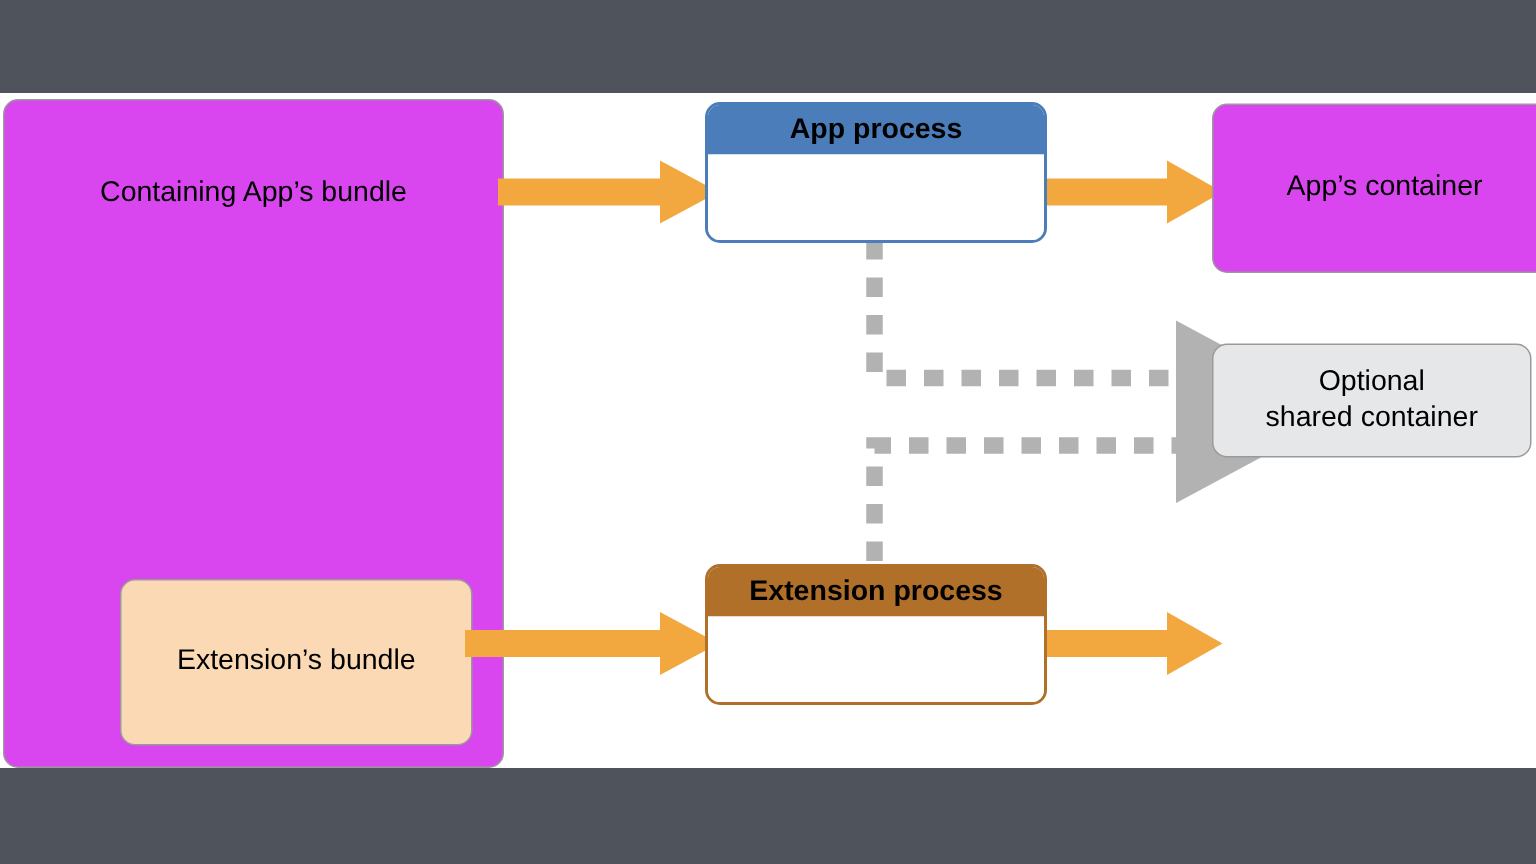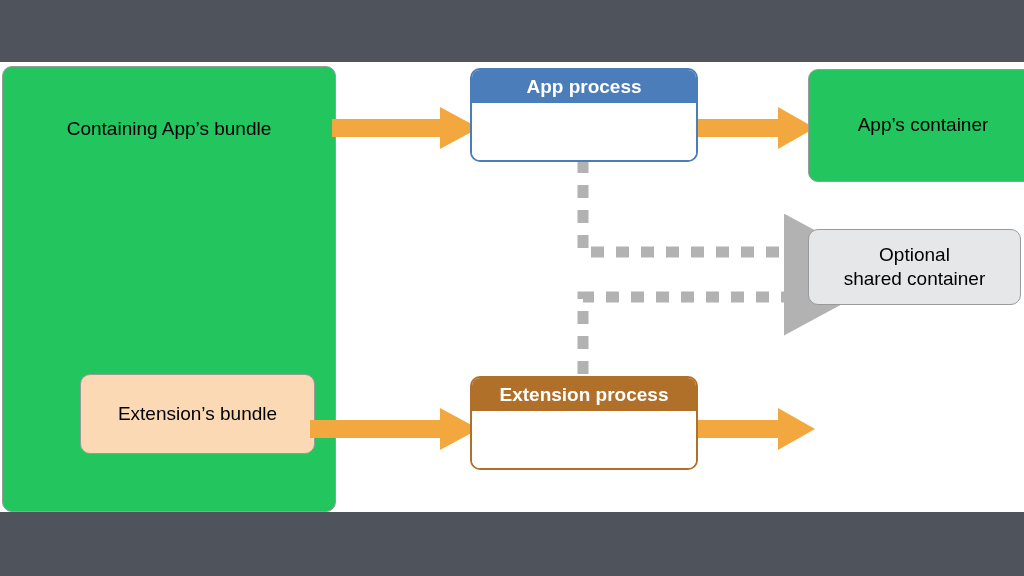--- a/index.html
+++ b/index.html
@@ -43,41 +43,41 @@
     display: flex;
     align-items: center;
     justify-content: center;
     text-align: center;
     color: #000000;
     font-size: 19px;
     line-height: 1.28;
     white-space: pre-line;
   }
 
-  .node-blue   { background: #22c55e; }
+  .node-blue   { background: #d946ef; }
   .node-peach  { background: #fad9b4; }
   .node-gray   { background: #e6e7e8; }
 
   
   #containing-bundle {
     left: 2px;
     top: 4px;
     width: 334px;
     height: 446px;
     align-items: flex-start;
     justify-content: center;
     padding-top: 50px;
   }
 
   
   #extension-bundle {
     left: 80px;
-    top: 312px;
+    top: 324px;
     width: 235px;
-    height: 80px;
+    height: 111px;
   }
 
   
   #app-container {
     left: 808px;
     top: 7px;
     width: 230px;
     height: 113px;
   }
   #shared-container {
@@ -99,21 +99,21 @@
     box-sizing: border-box;
     border-radius: 10px;
     overflow: hidden;
     background: #ffffff;
   }
   .process .hdr {
     height: 33px;
     display: flex;
     align-items: center;
     justify-content: center;
-    color: #ffffff;
+    color: #000000;
     font-size: 19px;
     font-weight: bold;
   }
   .process .body {
     background: #ffffff;
     height: calc(100% - 33px);
   }
   #app-process {
     left: 470px;
     top: 6px;

